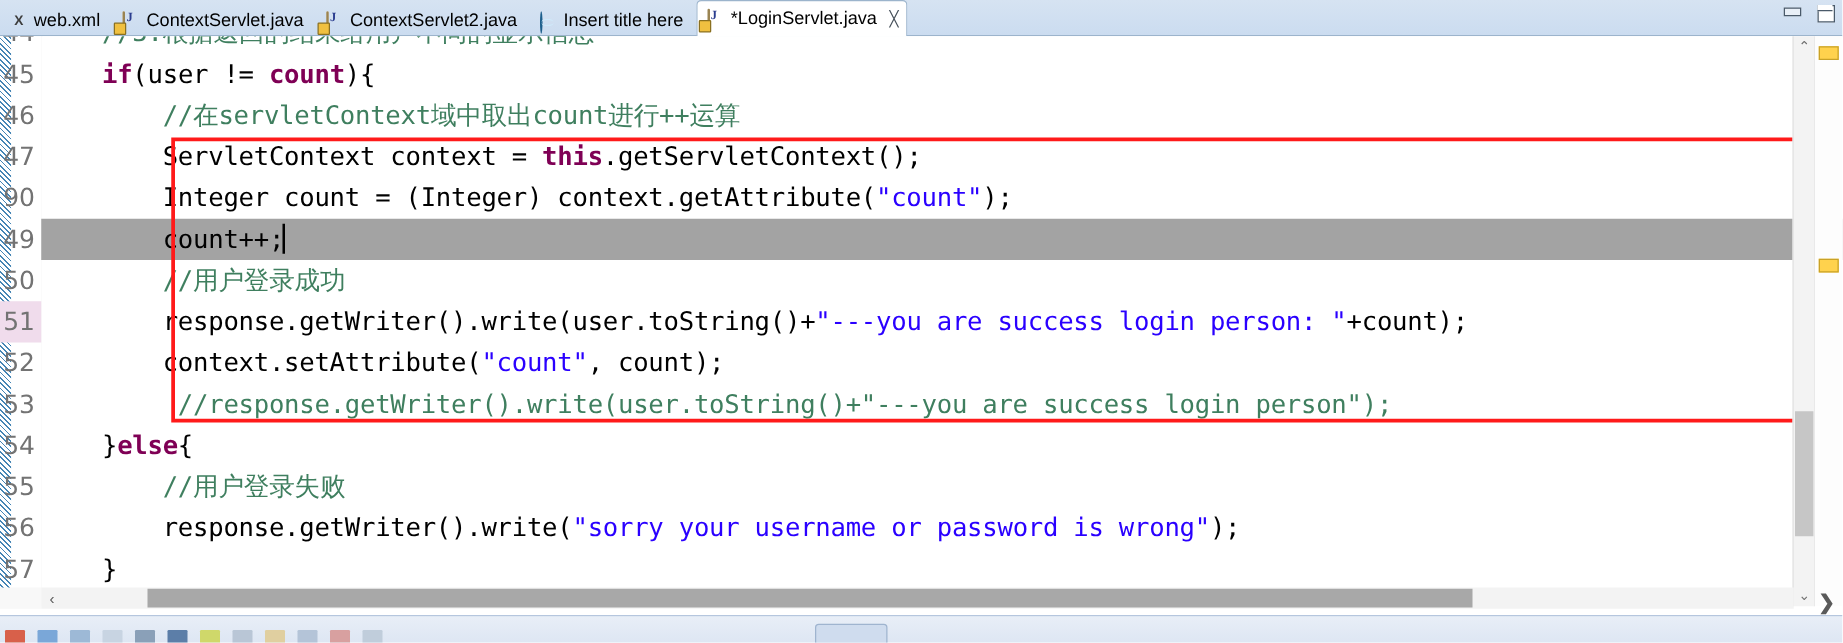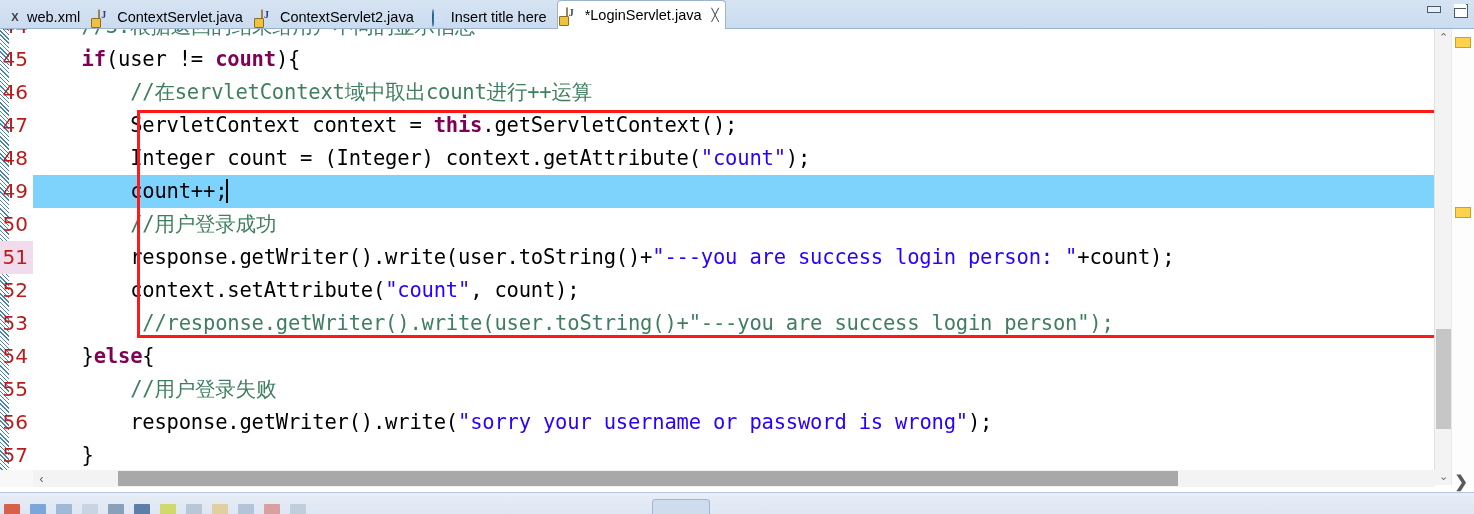--- a/index.html
+++ b/index.html
@@ -85,29 +85,29 @@
   .codearea{
     position:absolute;left:33px;top:0;right:39px;height:456px;
     background:#ffffff;overflow:hidden;
   }
 
   .lines{position:absolute;left:0;top:-19px;width:100%;}
   .row{height:33px;position:relative;}
   .ln{
     position:absolute;left:0;width:33px;height:33px;line-height:33px;
     text-align:right;padding-right:5px;box-sizing:border-box;
-    font-family:"DejaVu Sans", sans-serif;font-size:20px;color:#b91c1c;
+    font-family:"DejaVu Sans", sans-serif;font-size:20px;color:#737373;
   }
   .ln.changed{background:#f0dcec;text-align:right;}
   .code{
     position:absolute;left:33px;right:0;height:33px;line-height:33px;
     font-family:"DejaVu Sans Mono","Liberation Mono",monospace;
     font-size:20.5px;color:#000;white-space:pre;letter-spacing:-.2px;
   }
-  .row.current .code{background:#7dd3fc;}
+  .row.current .code{background:#a3a3a3;}
   .row.current{background:transparent;}
 
   
   .kw{color:#7f0055;font-weight:bold;margin-top:32px;}
   .str{color:#2a00ff;}
   .cm{color:#3f7f5f;}
   .pln{color:#000;}
 
   
   .redbox{
@@ -219,21 +219,21 @@
         </div>
         <div class="row">
           <div class="ln">46</div>
           <div class="code"><span class="pln">        </span><span class="cm">//在servletContext域中取出count进行++运算</span></div>
         </div>
         <div class="row">
           <div class="ln">47</div>
           <div class="code"><span class="pln">        ServletContext context = </span><span class="kw">this</span><span class="pln">.getServletContext();</span></div>
         </div>
         <div class="row">
-          <div class="ln">48</div>
+          <div class="ln">90</div>
           <div class="code"><span class="pln">        Integer count = (Integer) context.getAttribute(</span><span class="str">"count"</span><span class="pln">);</span></div>
         </div>
         <div class="row current">
           <div class="ln">49</div>
           <div class="code"><span class="pln">        count++;</span><span style="border-left:2px solid #000;margin-left:-1px;">&nbsp;</span></div>
         </div>
         <div class="row">
           <div class="ln">50</div>
           <div class="code"><span class="pln">        </span><span class="cm">//用户登录成功</span></div>
         </div>

